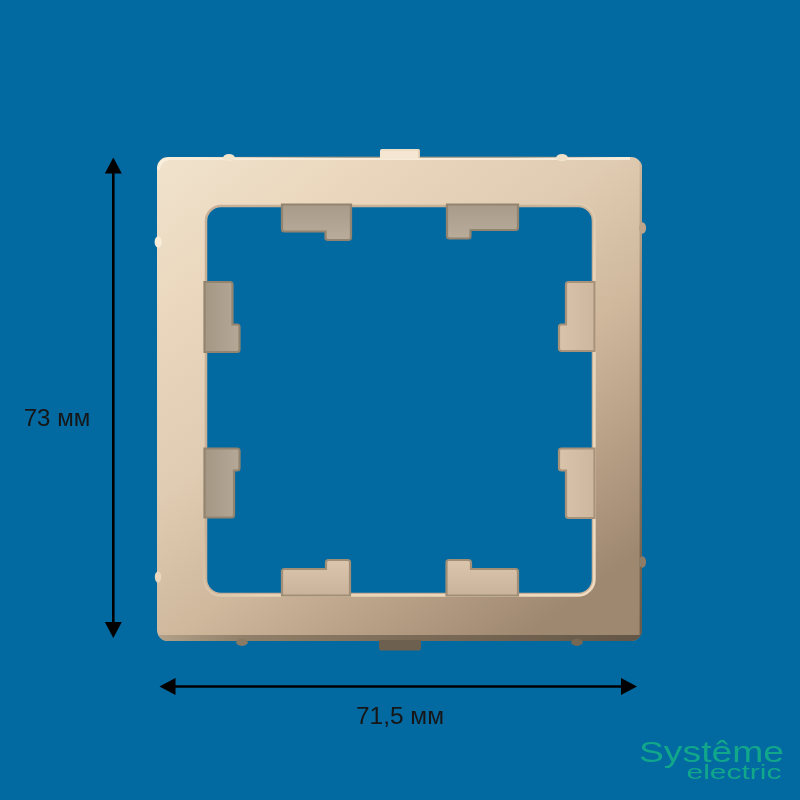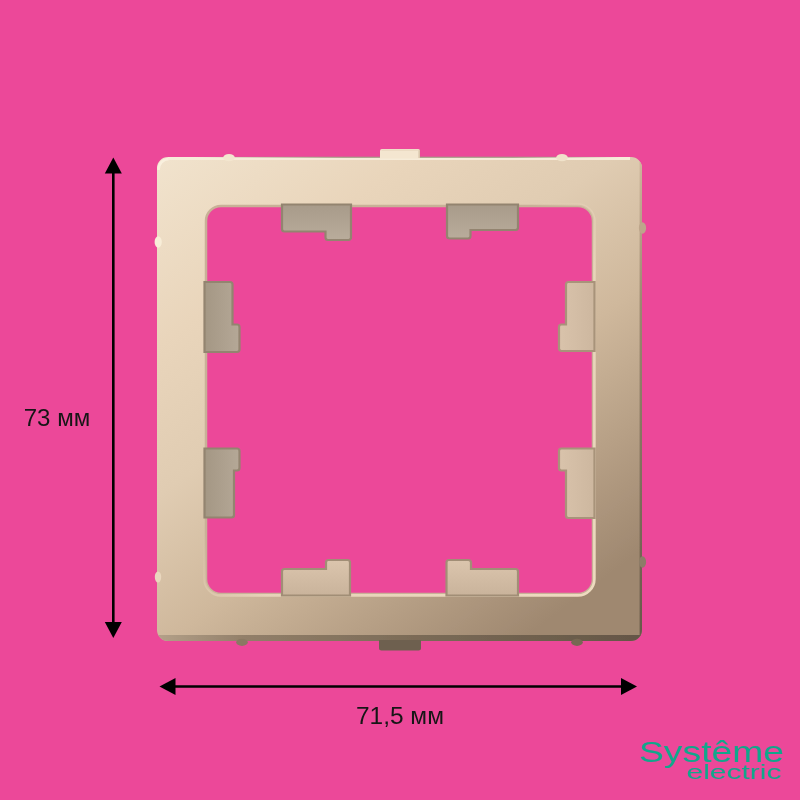--- a/index.html
+++ b/index.html
@@ -1,16 +1,16 @@
 <!DOCTYPE html>
 <html><head>
 <meta charset="utf-8">
 <style>
   html,body{margin:0;padding:0;background:#ffffff;}
-  .stage{position:relative;width:800px;height:800px;background:#ec4899;overflow:hidden;
+  .stage{position:relative;width:800px;height:800px;background:#0369a1;overflow:hidden;
          font-family:"Liberation Sans", sans-serif;}
 </style>
 </head>
 <body>
 <div class="stage">
 <svg width="800" height="800" viewBox="0 0 800 800">
   <defs>
     <filter id="soften" x="-3%" y="-3%" width="106%" height="106%">
       <feGaussianBlur stdDeviation="0.55"></feGaussianBlur>
     </filter>

